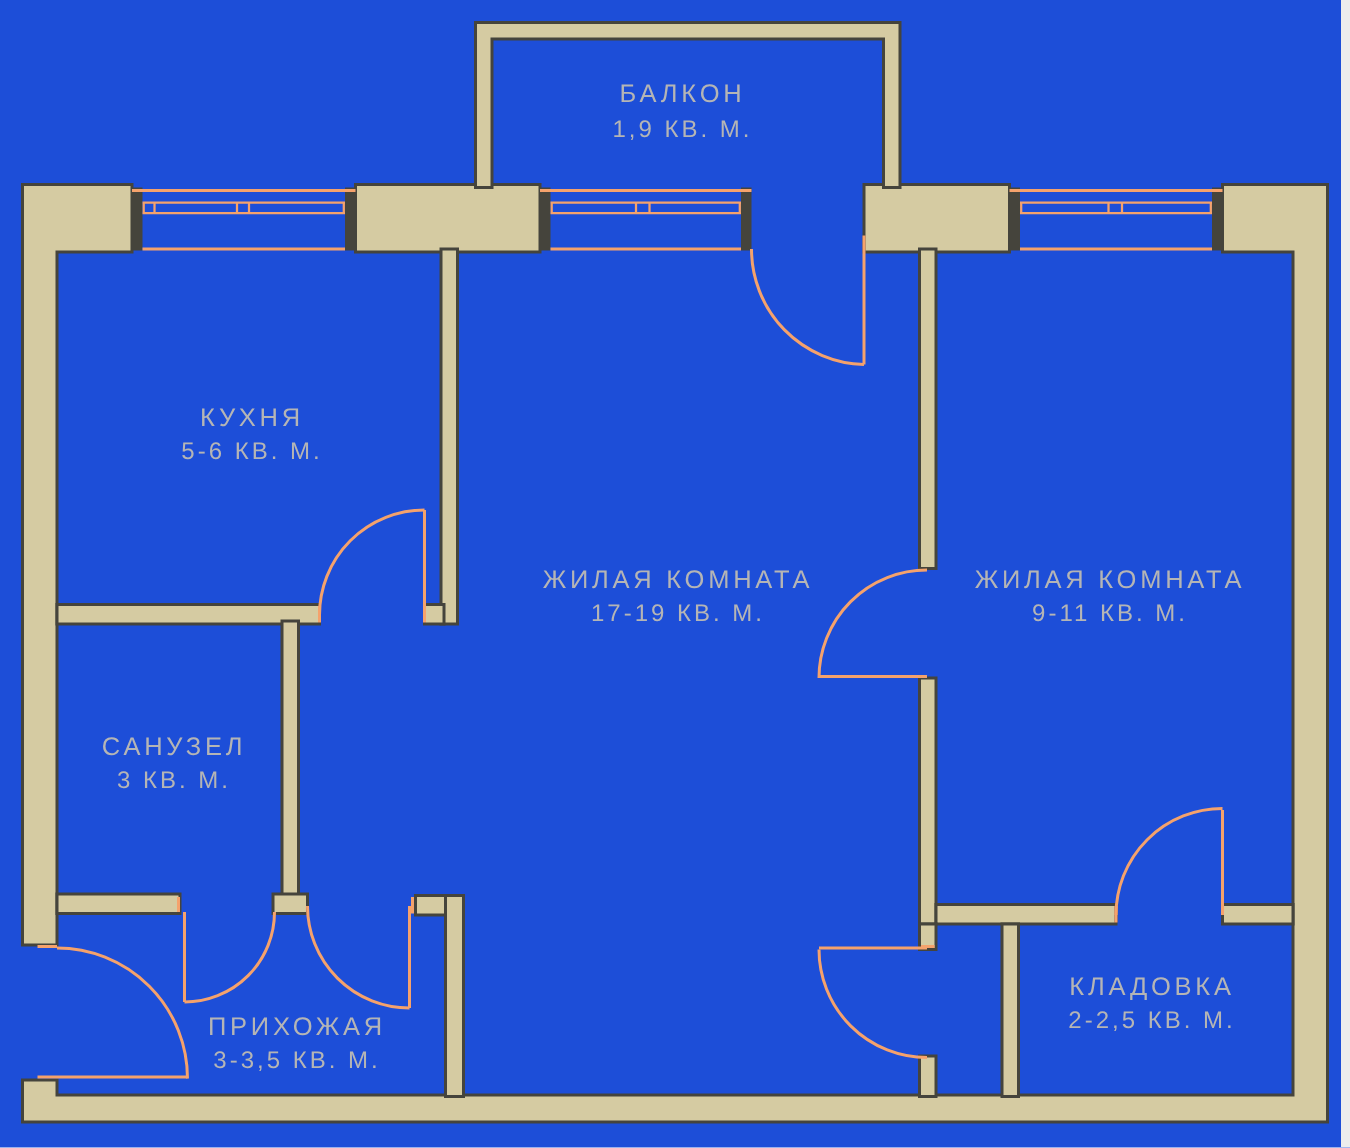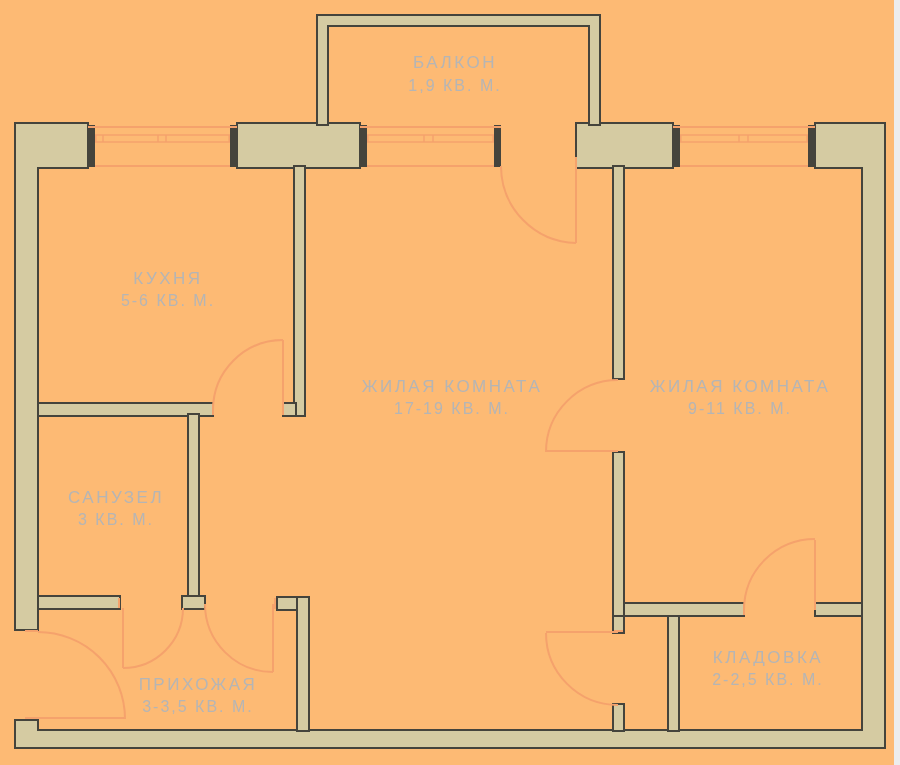--- a/index.html
+++ b/index.html
@@ -1,16 +1,16 @@
 <!DOCTYPE html>
 <html><head>
 <meta charset="utf-8">
 <style>
   html,body{margin:0;padding:0;background:#ffffff;}
-  .plan{position:relative;width:900px;height:765px;background:#fdba74;overflow:hidden;}
+  .plan{position:relative;width:900px;height:765px;background:#1d4ed8;overflow:hidden;}
   .plan svg{position:absolute;left:0;top:0;}
   .wall{fill:#d5cba2;stroke:#45443c;stroke-width:2;stroke-linejoin:miter;}
   .post{fill:#45443c;stroke:none;}
   .win{stroke:#f5a26c;stroke-width:2;fill:none;}
   .winthin{stroke:#f5a26c;stroke-width:1.5;fill:none;}
   .door{stroke:#f5a26c;stroke-width:2;fill:none;}
   .label-name{font-family:"Liberation Sans",sans-serif;font-size:17px;letter-spacing:2.5px;fill:#b5b5b5;text-anchor:middle;}
   .label-area{font-family:"Liberation Sans",sans-serif;font-size:16px;letter-spacing:2px;fill:#b5b5b5;text-anchor:middle;}
   .edge-shadow{position:absolute;right:0;top:0;width:6px;height:765px;background:#ededed;}
 </style>

